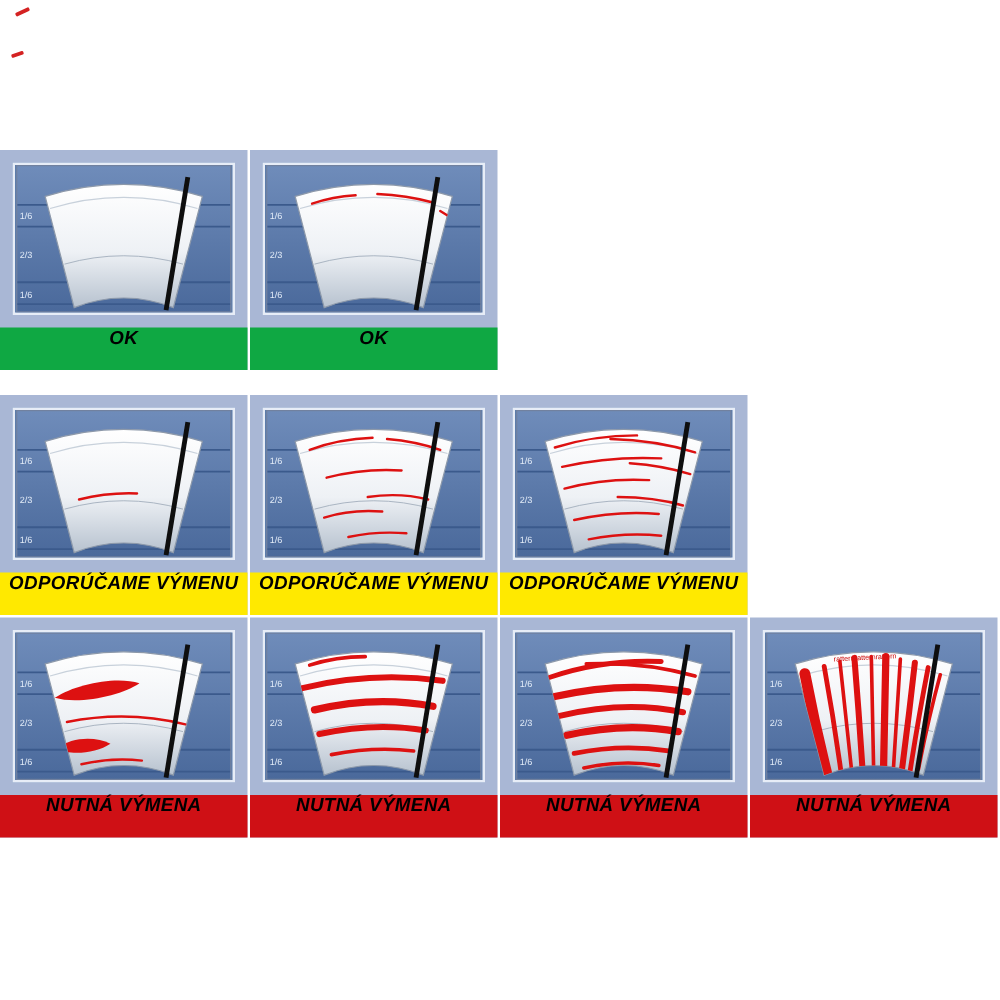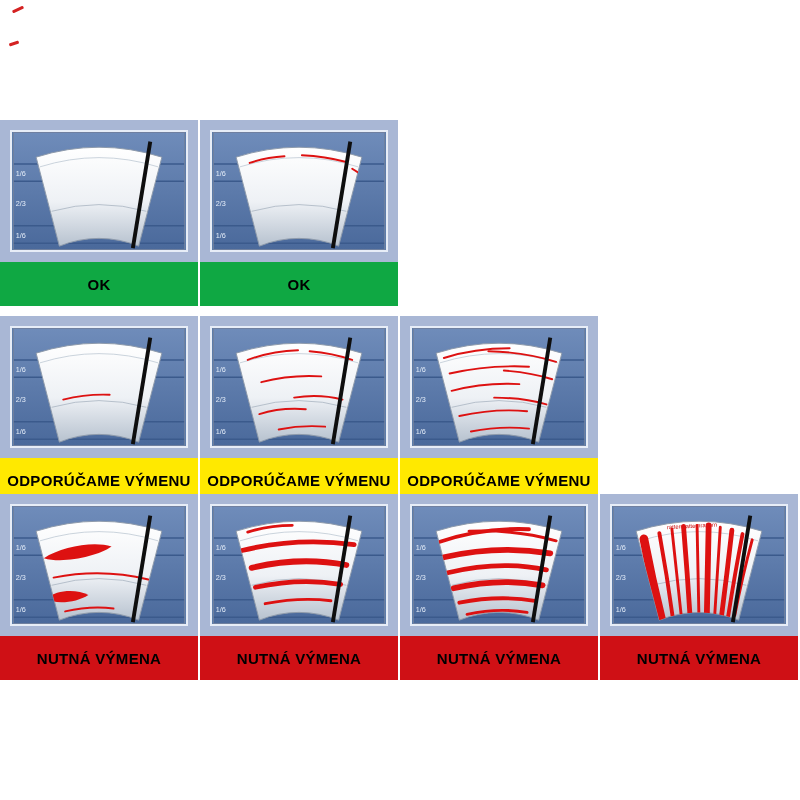--- a/index.html
+++ b/index.html
@@ -8,21 +8,21 @@
     position:relative;
     background:#ffffff;
     font-family:"Liberation Sans", sans-serif;
     overflow:hidden;
   }
   .wiper-row { position:absolute; left:0; display:flex; gap:2px; }
   .cell { width:198px; background:#a9b7d5; }
   .cell-image { height:142px; display:flex; align-items:center; justify-content:center; }
   .panel { display:block; border:2px solid #e7edf7; background:#5b7cab; }
   .band {
-    height:44px; display:flex; align-items:center; justify-content:center;
+    height:34px; display:flex; justify-content:center;font-style:italic;
   }
   .band span {
     font-weight:700; font-size:15px; color:#000; letter-spacing:0.3px; white-space:nowrap;
   }
   .red-mark { position:absolute; background:#d42222; border-radius:1px; }
 </style>
 </head>
 <body>
 
 <div id="grid">

